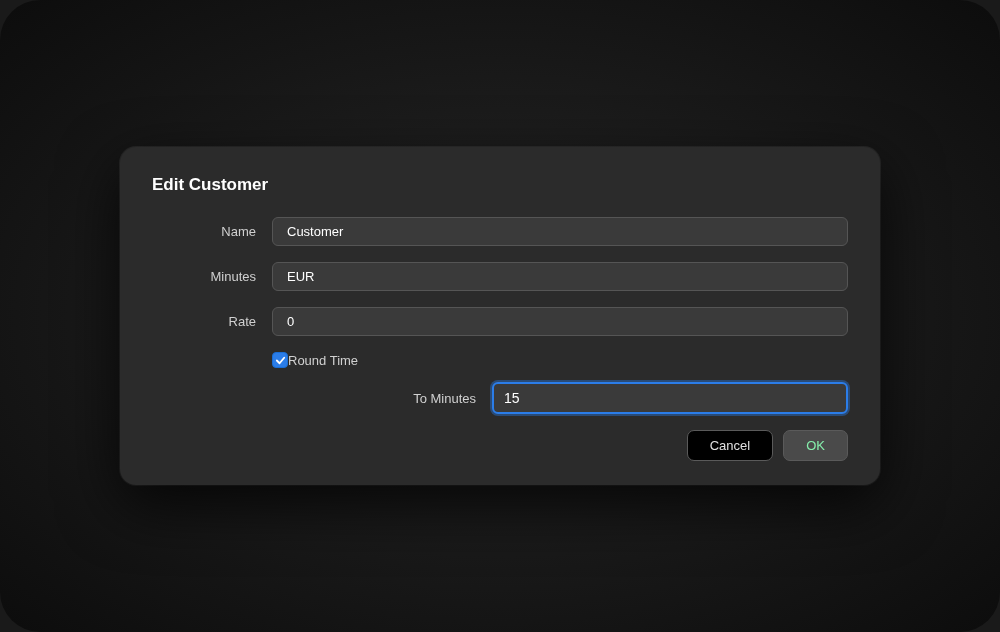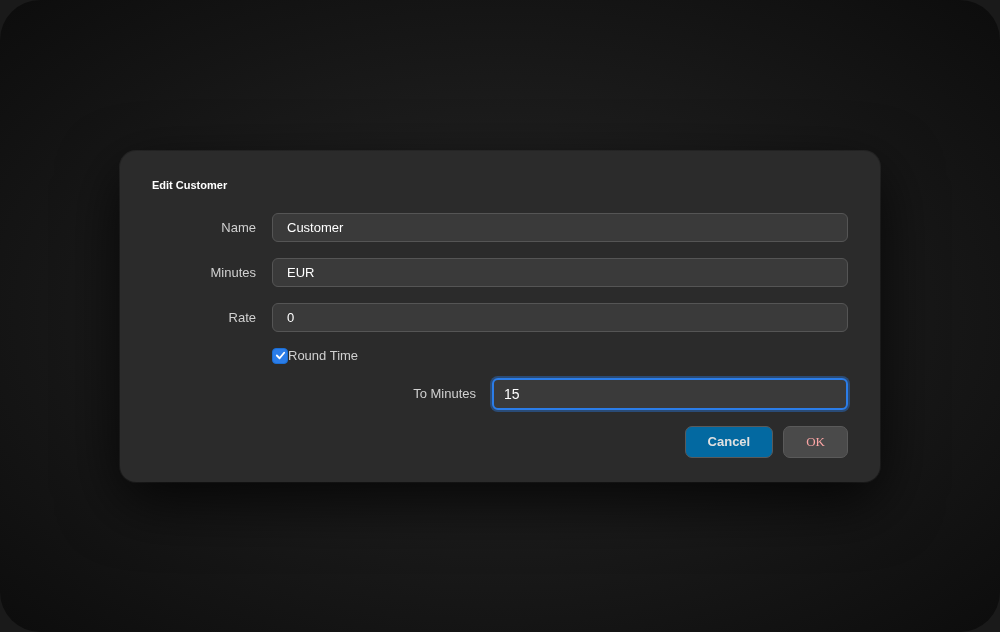--- a/index.html
+++ b/index.html
@@ -29,21 +29,21 @@
       position: relative;
       background: #2b2b2b;
       border-radius: 16px;
       padding: 28px 32px 24px 32px;
       width: 760px;
       box-shadow: 0 20px 60px rgba(0,0,0,0.8), 0 0 0 1px rgba(255,255,255,0.08);
     }
 
     .dialog-title {
       color: #ffffff;
-      font-size: 11px;
+      font-size: 17px;
       font-weight: 700;
       margin-bottom: 22px;
     }
 
     .form-row {
       display: flex;
       align-items: center;
       margin-bottom: 16px;
     }
 
@@ -142,31 +142,29 @@
       border-radius: 7px;
       font-size: 13px;
       font-family: inherit;
       font-weight: 500;
       cursor: pointer;
       border: none;
       outline: none;
     }
 
     .btn-cancel {
-      background: #0369a1;
+      background: #000000;
       color: #e0e0e0;
       border: 1px solid #5a5a5a;
-      font-weight: bold;
     }
 
     .btn-ok {
       background: #4a4a4a;
-      color: #fca5a5;
+      color: #86efac;
       border: 1px solid #5a5a5a;
-      font-family: Liberation Serif, serif;
     }
   </style>
 </head>
 <body>
 
 <div class="overlay"></div>
 
 <div class="dialog">
 
   <div class="dialog-title">Edit Customer</div>

